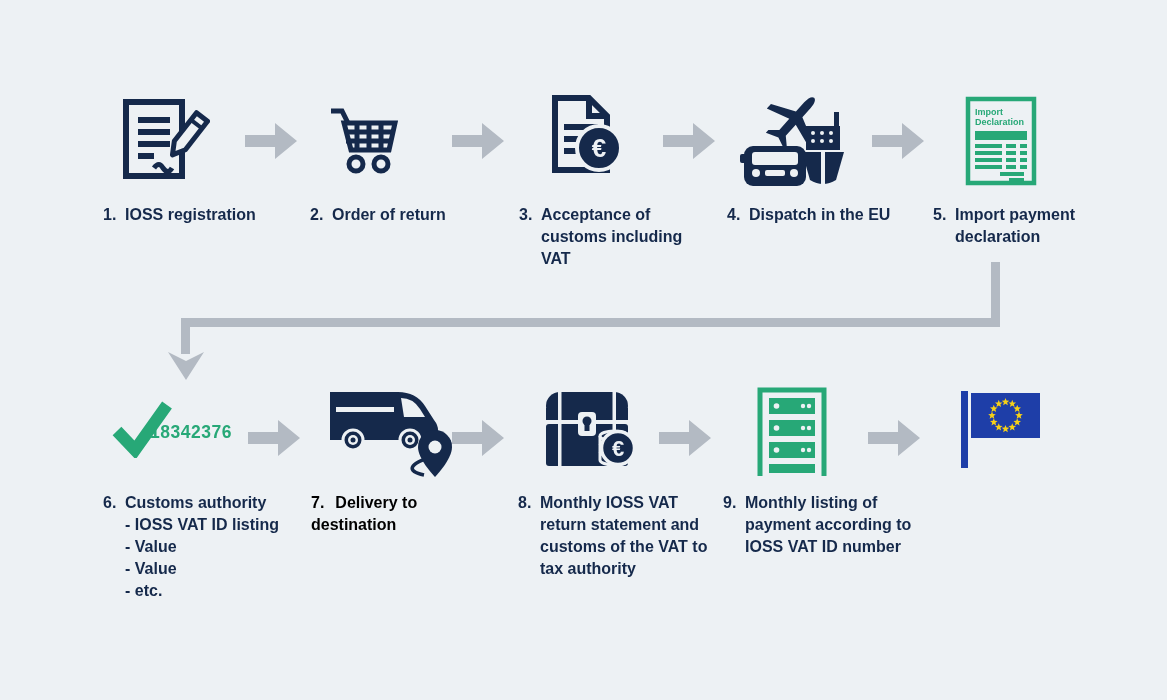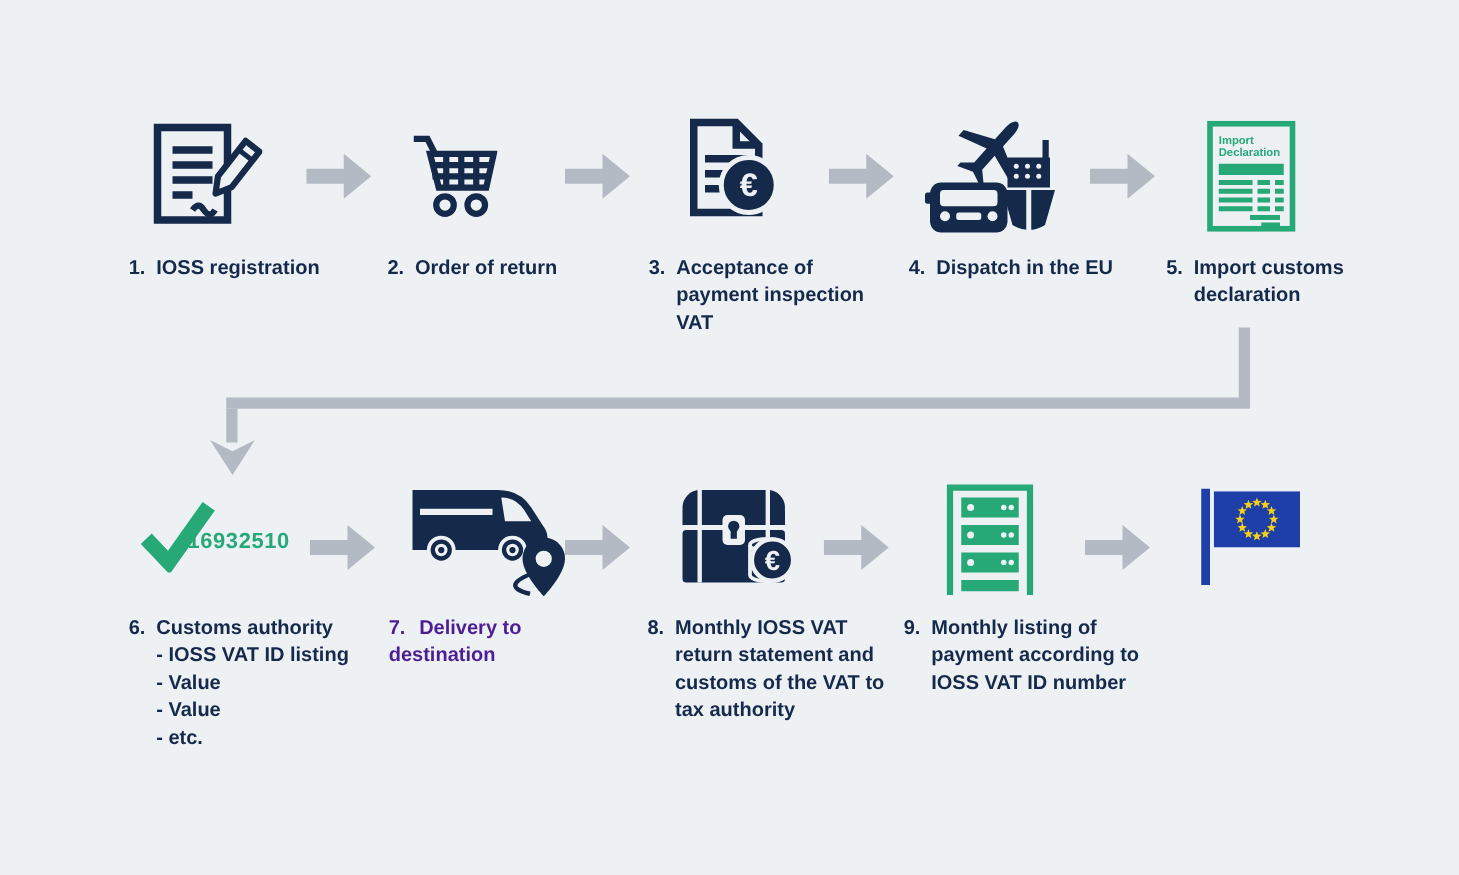--- a/index.html
+++ b/index.html
@@ -5,21 +5,21 @@
   html,body{margin:0;padding:0;background:#edf1f4;}
   .canvas{position:relative;width:1167px;height:700px;background:#edf1f4;overflow:hidden;
           font-family:"Liberation Sans","DejaVu Sans",sans-serif;color:#15294b;}
   .abs{position:absolute;}
   .conn{position:absolute;background:#b3bac3;}
   .arrow{position:absolute;fill:#b3bac3;}
   .label{position:absolute;display:flex;font-size:16px;font-weight:700;line-height:22px;color:#15294b;}
   .num{flex:none;width:22px;}
   .txt{min-width:0;}
   .bin{position:absolute;font-size:17.5px;font-weight:700;color:#27a877;letter-spacing:.5px;}
-  .l7{position:absolute;font-size:16px;font-weight:700;line-height:22px;color:#4c1d95;}
+  .l7{position:absolute;font-size:16px;font-weight:700;line-height:22px;color:#000000;}
   .l7 .n7{margin-right:11px;}
   .pole{position:absolute;background:#1e3ea8;}
   svg text{font-family:"Liberation Sans","DejaVu Sans",sans-serif;}
 </style>
 </head>
 <body>
 
 <div class="canvas">
 
   <svg width="0" height="0" style="position:absolute" aria-hidden="true">
@@ -146,21 +146,21 @@
         <rect x="41" y="69" width="10" height="4"></rect>
         <rect x="55" y="69" width="7" height="4"></rect>
       <rect x="35" y="76" width="24" height="4"></rect>
       <rect x="44" y="82" width="15" height="3.5"></rect>
     </g>
   </svg>
 
   <svg class="abs" style="left:112px;top:398px" width="60" height="60" viewBox="0 0 60 60">
     <path d="M5,33 L23,52 L55,7" stroke="#27a877" stroke-width="12" fill="none"></path>
   </svg>
-  <span class="bin" style="left:150px;top:422px">16932510</span>
+  <span class="bin" style="left:150px;top:422px">18342376</span>
 
   <svg class="abs" style="left:326px;top:384px" width="132" height="98" viewBox="0 0 132 98">
     <path d="M112,50 C130,56 126,68 108,72 C82,80 80,87 98,91" stroke="#15294b" stroke-width="3.5" fill="none"></path>
     <g>
       <path d="M4,8 H72 Q90,8 99,22 L108,36 Q112,41 112,46 V56 H4 Z" fill="#15294b"></path>
       <path d="M75,14 Q87,14 94,25 L99,33 H78 Z" fill="#edf1f4"></path>
       <rect x="10" y="23" width="58" height="5" fill="#edf1f4"></rect>
       <circle cx="27" cy="56" r="10" fill="#15294b" stroke="#edf1f4" stroke-width="3"></circle>
       <circle cx="27" cy="56" r="5" fill="#edf1f4"></circle>
         <circle cx="27" cy="56" r="2.5" fill="#15294b"></circle>
@@ -235,29 +235,29 @@
   <div class="label" style="left:103px;top:204px">
     <span class="num">1.</span>
     <span class="txt">IOSS registration</span>
   </div>
   <div class="label" style="left:310px;top:204px">
     <span class="num">2.</span>
     <span class="txt">Order of return</span>
   </div>
   <div class="label" style="left:519px;top:204px">
     <span class="num">3.</span>
-    <span class="txt" style="width:152px">Acceptance of payment inspection VAT</span>
+    <span class="txt" style="width:152px">Acceptance of customs including VAT</span>
   </div>
   <div class="label" style="left:727px;top:204px">
     <span class="num">4.</span>
     <span class="txt">Dispatch in the EU</span>
   </div>
   <div class="label" style="left:933px;top:204px">
     <span class="num">5.</span>
-    <span class="txt" style="width:128px">Import customs declaration</span>
+    <span class="txt" style="width:128px">Import payment declaration</span>
   </div>
 
   <div class="label" style="left:103px;top:492px">
     <span class="num">6.</span>
     <div class="txt" style="width:185px">
       <div>Customs authority</div>
       <div>- IOSS VAT ID listing</div>
       <div>- Value</div>
       <div>- Value</div>
       <div>- etc.</div>

